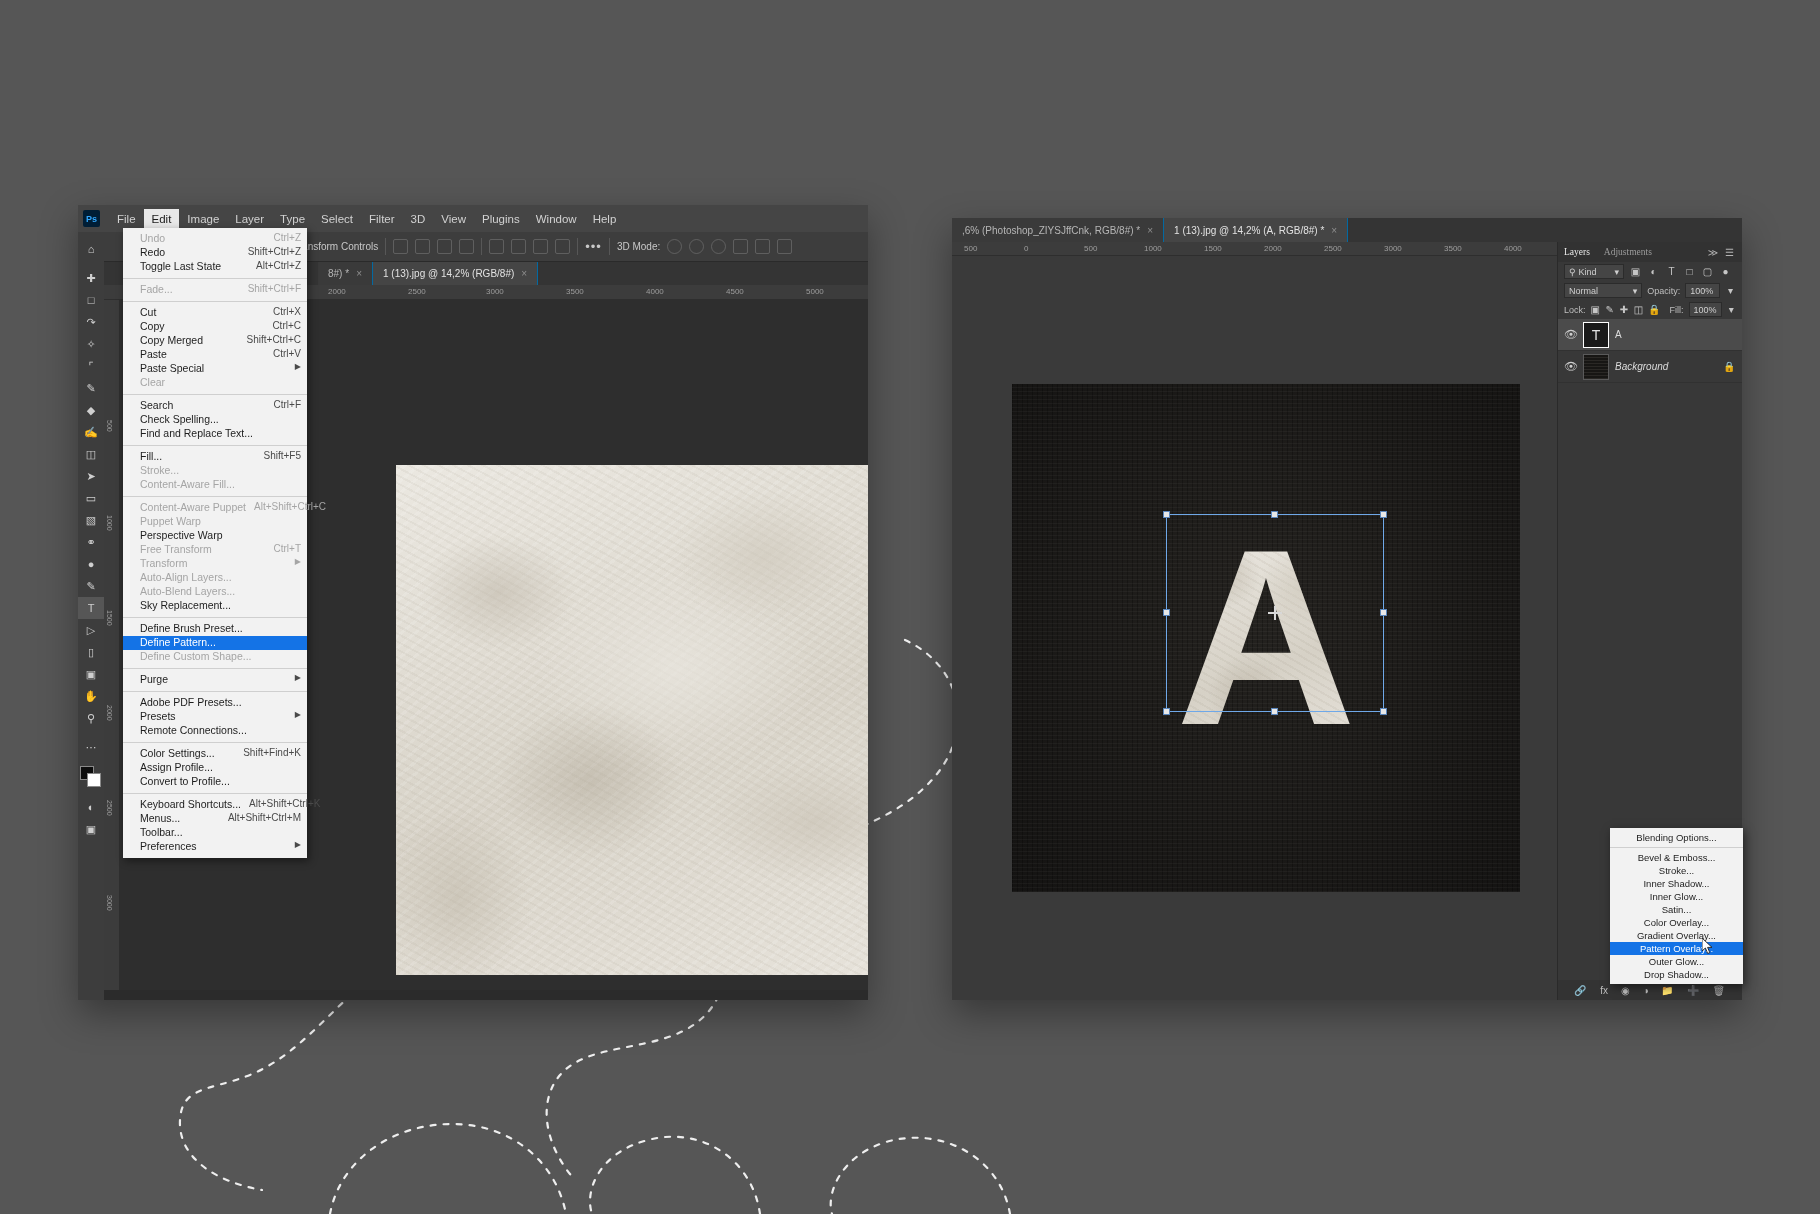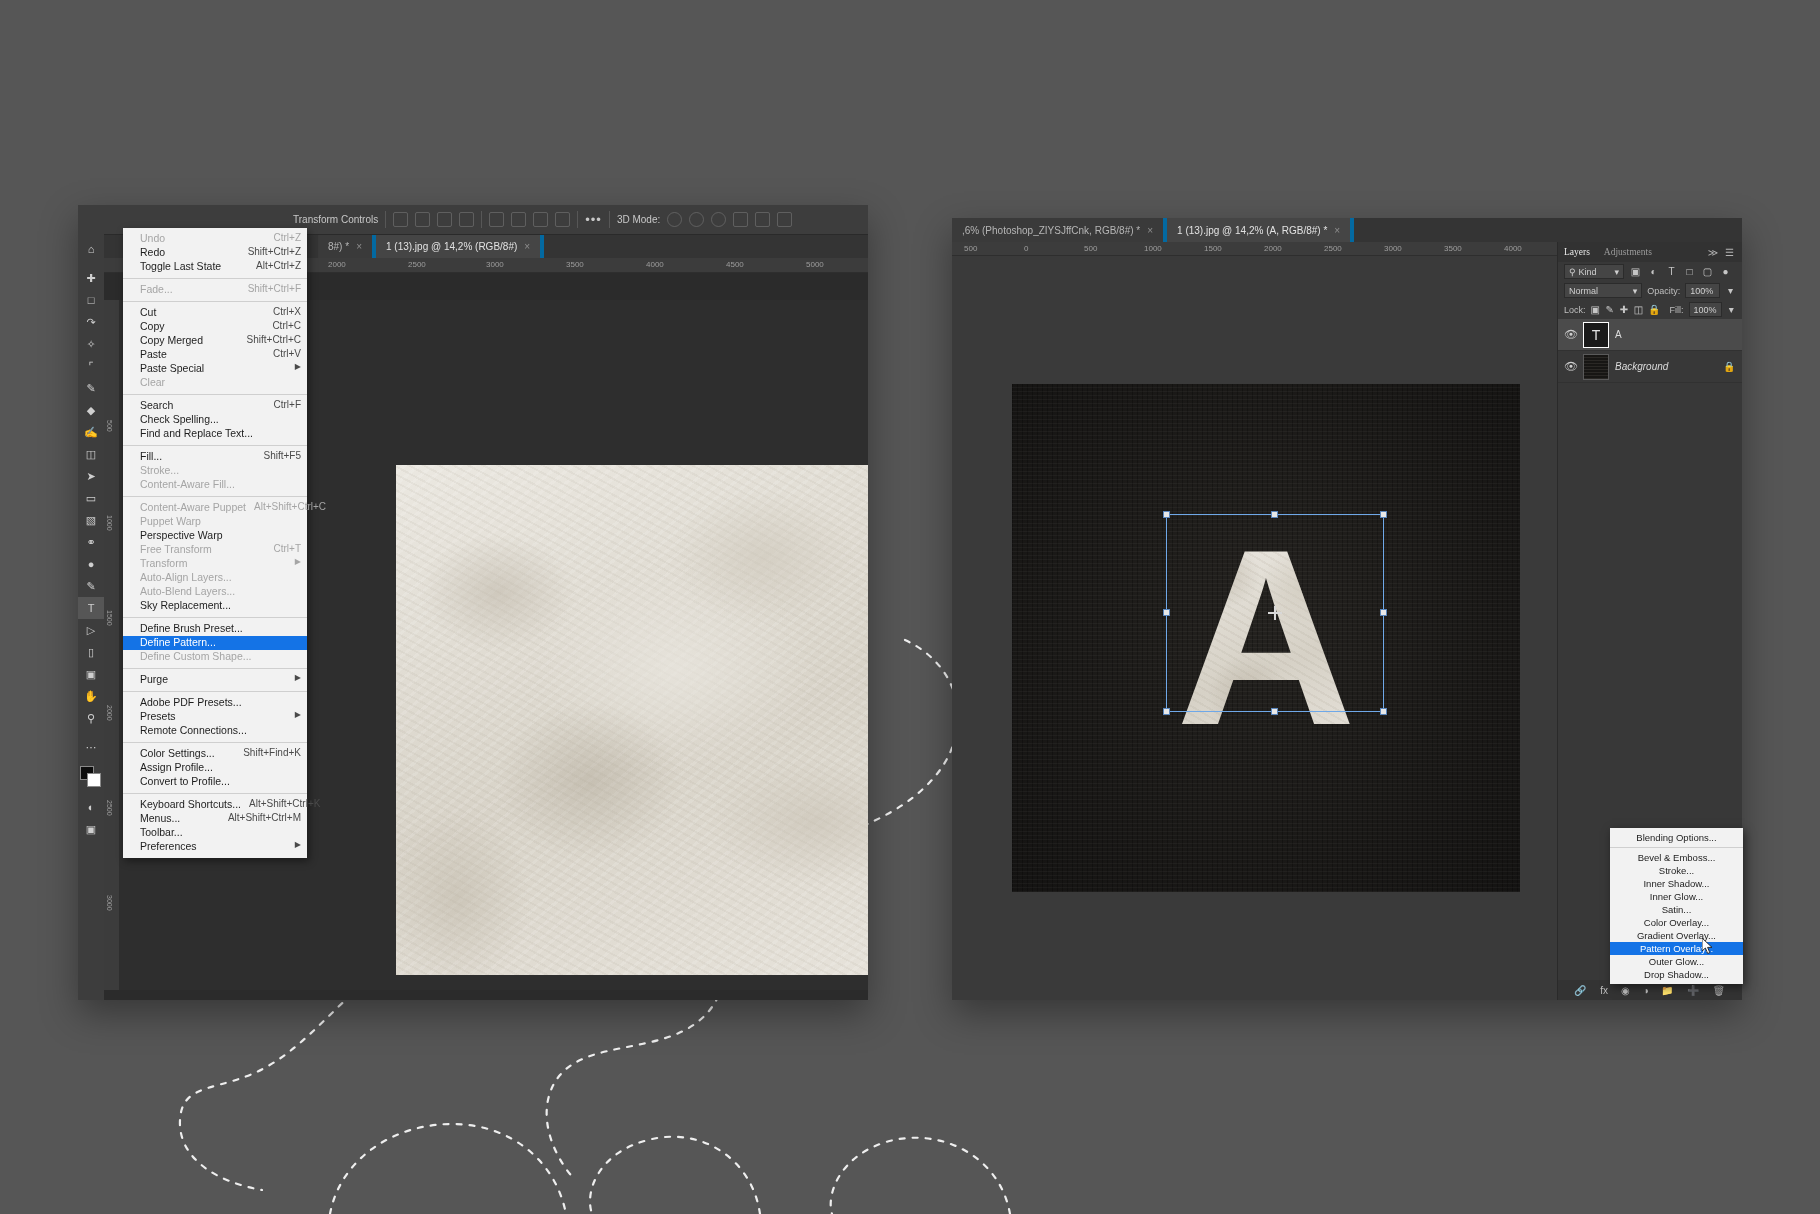--- a/index.html
+++ b/index.html
@@ -50,21 +50,21 @@
   }
   .ob-txt { font-size: 10px; color: #c8c8c8; white-space: nowrap; }
   .ob-ico { width: 15px; height: 15px; border: 1px solid #6b6b6b; border-radius: 2px; opacity:.75; }
   .ob-sep { width: 1px; height: 17px; background: #575757; }
   .ob-dots { font-size: 13px; color: #c8c8c8; letter-spacing: 1px; }
 
   .tabstrip { height: 23px; background: #343434; display: flex; align-items: stretch; }
   .doctab {
     background: #3a3a3a; color: #b6b6b6; font-size: 10px;
     display: flex; align-items: center; gap: 7px; padding: 0 10px;
-    border-right: 4px solid #0369a1; white-space: nowrap;
+    border-right: 1px solid #0369a1; white-space: nowrap;
   }
   .doctab.sel { background: #454545; color: #e2e2e2; }
   .tab-x { color: #8e8e8e; font-size: 10px; }
 
   .ruler-h { height: 15px; background: #3c3c3c; position: relative; border-bottom: 1px solid #2e2e2e; }
   .ruler-h span {
     position: absolute; top: 2px; font-size: 8px; color: #9d9d9d;
   }
   .ruler-v { position: absolute; left: 0; top: 0; width: 15px; height: 100%; background: #3c3c3c; }
   .ruler-v span {
@@ -212,20 +212,35 @@
       <path d="M600 980 C 560 940, 480 928, 420 950 C 355 974, 322 1035, 268 1066 C 222 1093, 182 1080, 180 1120 C 178 1158, 216 1182, 262 1190"></path>
       <path d="M330 1214 C 340 1160, 392 1124, 452 1124 C 512 1124, 556 1162, 566 1214"></path>
       <path d="M760 1214 C 752 1158, 700 1126, 648 1140 C 600 1152, 584 1190, 592 1214"></path>
       <path d="M1010 1214 C 1000 1156, 940 1126, 886 1142 C 840 1156, 826 1194, 832 1214"></path>
     </g>
   </svg>
 
 
   <div class="ps-win-left">
 
+    <div class="menubar">
+      <div class="ps-logo">Ps</div>
+      <div class="menu-item">File</div>
+      <div class="menu-item active">Edit</div>
+      <div class="menu-item">Image</div>
+      <div class="menu-item">Layer</div>
+      <div class="menu-item">Type</div>
+      <div class="menu-item">Select</div>
+      <div class="menu-item">Filter</div>
+      <div class="menu-item">3D</div>
+      <div class="menu-item">View</div>
+      <div class="menu-item">Plugins</div>
+      <div class="menu-item">Window</div>
+      <div class="menu-item">Help</div>
+    </div>
 
     <div class="optionsbar">
       <div style="width:200px"></div>
       <div class="ob-txt">Transform Controls</div>
       <div class="ob-sep"></div>
       <div class="ob-ico"></div>
       <div class="ob-ico"></div>
       <div class="ob-ico"></div>
       <div class="ob-ico"></div>
       <div class="ob-sep"></div>

